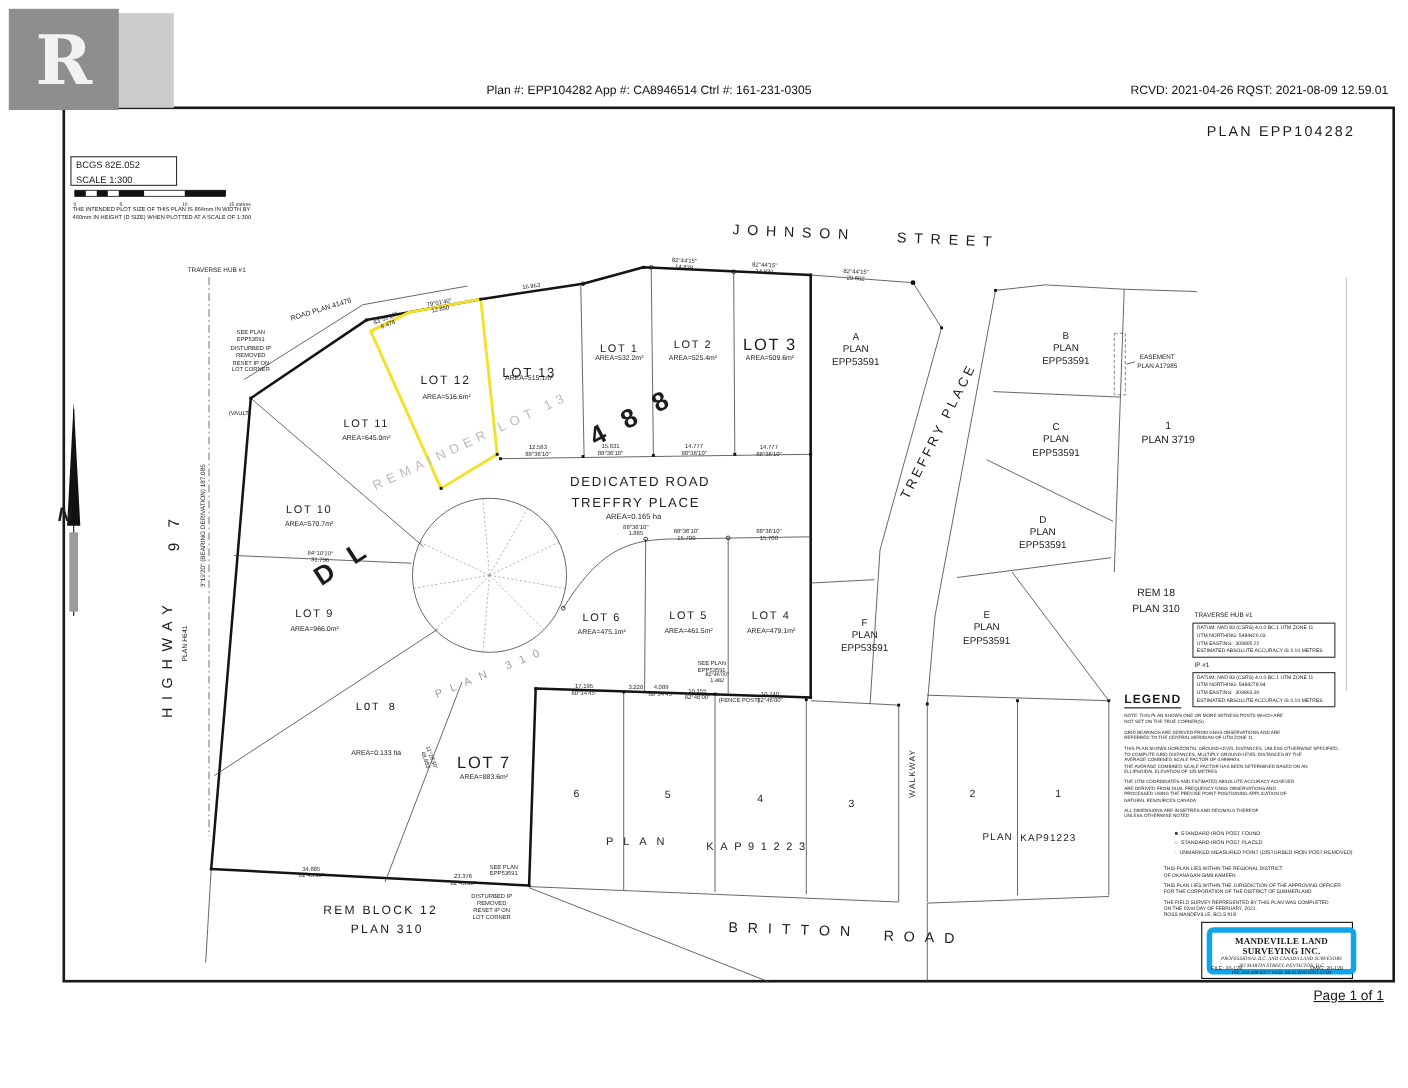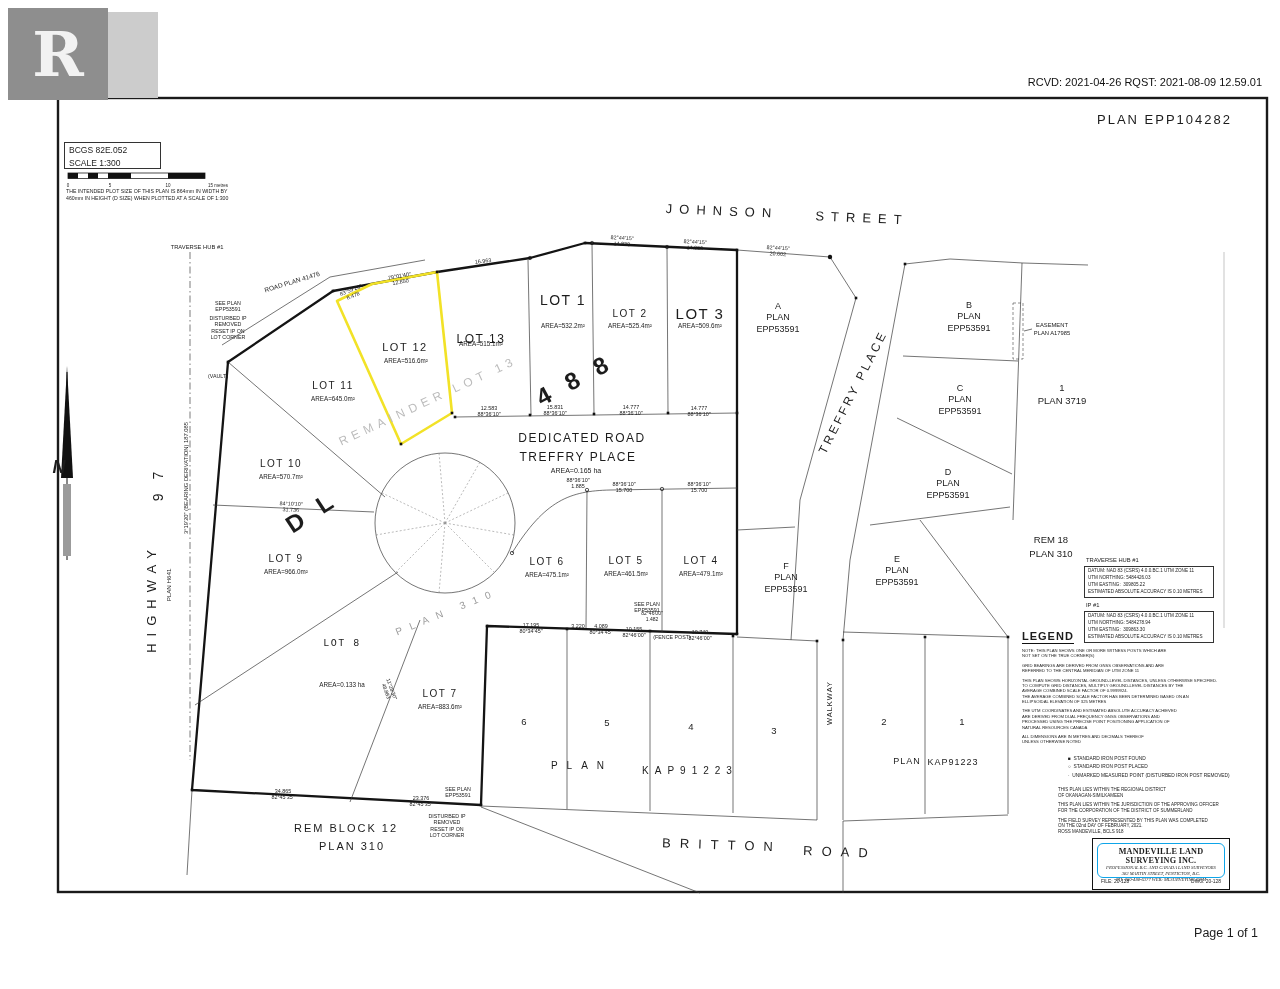--- a/index.html
+++ b/index.html
@@ -32,34 +32,35 @@
   #legend-head{left:1022px;top:630px;font-size:11px;font-weight:bold;letter-spacing:1px;
                border-bottom:1.2px solid #111;padding-bottom:1px;z-index:5;}
   #legend-notes{left:1022px;top:648px;width:214px;}
   #legend-notes .li{white-space:pre-line;font-size:4.2px;line-height:1.28;margin-bottom:4px;}
   #legend-symbols{left:1068px;top:755px;}
   #legend-symbols .li{white-space:pre;font-size:4.8px;line-height:1.75;}
   #legend-footnotes{left:1058px;top:787px;width:200px;}
   #legend-footnotes .li{white-space:pre-line;font-size:4.5px;line-height:1.25;margin-bottom:4px;}
   #surveyor-box{left:1092px;top:838px;width:136px;height:50px;border:1.5px solid #111;z-index:5;}
   #surveyor-inner{position:absolute;left:4px;top:4px;width:126px;height:33px;
-                  border:1px solid #0ea5e9;border-radius:6px;text-align:center;}
+                  border:5px solid #0ea5e9;border-radius:6px;text-align:center;}
   #surveyor-name{font-family:"Liberation Serif",serif;font-weight:bold;font-size:8.2px;
                  margin-top:3px;letter-spacing:.2px;}
   .surv-line{font-family:"Liberation Serif",serif;font-style:italic;font-size:4.6px;line-height:1.35;}
   #surveyor-files{position:absolute;left:8px;right:8px;top:40px;display:flex;
                   justify-content:space-between;font-size:4.9px;}
-  #page-footer{right:22px;top:926px;font-size:12.5px;z-index:5;}
+  #page-footer{right:22px;top:898px;font-size:12.5px;z-index:5;text-decoration:underline;}
 </style>
 </head>
 <body>
 
 <div id="page">
 
   <div class="abs hdr" style="left:14px;top:76px;">Status: Filed</div>
+  <div class="abs hdr" style="left:340px;top:76px;width:500px;text-align:center;">Plan #: EPP104282 App #: CA8946514   Ctrl #: 161-231-0305</div>
   <div class="abs hdr" style="right:18px;top:76px;">RCVD: 2021-04-26 RQST: 2021-08-09 12.59.01</div>
 
   <svg id="sheet-svg" width="1280" height="989">
     <rect x="58" y="98" width="1209" height="794" fill="#ffffff" stroke="#1a1a1a" stroke-width="2.4"></rect>
   </svg>
 
   <div class="abs" id="wm-logo-shadow"></div>
   <div class="abs" id="wm-logo">
     <span id="wm-r">R</span>
   </div>
@@ -205,33 +206,33 @@
       <div class="ml" style="left: 292px; top: 282px; font-size: 6.5px; --r: -17deg;">ROAD PLAN 41476</div>
       <div class="ml" style="left: 582px; top: 438px; font-size: 12px; letter-spacing: 1.5px; --r: 0deg;">DEDICATED  ROAD</div>
       <div class="ml" style="left: 578px; top: 457px; font-size: 12px; letter-spacing: 1.5px; --r: 0deg;">TREFFRY  PLACE</div>
       <div class="ml" style="left: 576px; top: 471px; font-size: 7px; --r: 0deg;">AREA=0.165  ha</div>
       <div class="ml" style="left: 333px; top: 386px; font-size: 10px; letter-spacing: 1.5px; --r: 0deg;">LOT 11</div>
       <div class="ml" style="left: 333px; top: 399px; font-size: 6.3px; --r: 0deg;">AREA=645.0m²</div>
       <div class="ml" style="left: 405px; top: 347px; font-size: 11px; letter-spacing: 1.5px; --r: 0deg;">LOT 12</div>
       <div class="ml" style="left: 406px; top: 361px; font-size: 6.3px; --r: 0deg;">AREA=516.6m²</div>
       <div class="ml" style="left: 481px; top: 339px; font-size: 12px; letter-spacing: 1.5px; --r: 0deg;">LOT 13</div>
       <div class="ml" style="left: 481px; top: 344px; font-size: 6.3px; --r: 0deg;">AREA=515.1m²</div>
-      <div class="ml" style="left: 563px; top: 300px; font-size: 14px; letter-spacing: 1.5px; --r: 0deg;">LOT 1</div>
+      <div class="ml" style="left: 563px; top: 318px; font-size: 10px; letter-spacing: 1.5px; --r: 0deg;">LOT 1</div>
       <div class="ml" style="left: 563px; top: 326px; font-size: 6.3px; --r: 0deg;">AREA=532.2m²</div>
       <div class="ml" style="left: 630px; top: 314px; font-size: 10px; letter-spacing: 1.5px; --r: 0deg;">LOT 2</div>
       <div class="ml" style="left: 630px; top: 326px; font-size: 6.3px; --r: 0deg;">AREA=525.4m²</div>
       <div class="ml" style="left: 700px; top: 314px; font-size: 15px; letter-spacing: 1.5px; --r: 0deg;">LOT 3</div>
       <div class="ml" style="left: 700px; top: 326px; font-size: 6.3px; --r: 0deg;">AREA=509.6m²</div>
       <div class="ml" style="left: 281px; top: 464px; font-size: 10px; letter-spacing: 1.5px; text-align: center; --r: 0deg;">LOT 10</div>
       <div class="ml" style="left: 281px; top: 477px; font-size: 6.3px; --r: 0deg;">AREA=570.7m²</div>
       <div class="ml" style="left: 286px; top: 559px; font-size: 10px; letter-spacing: 1.5px; --r: 0deg;">LOT 9</div>
       <div class="ml" style="left: 286px; top: 572px; font-size: 6.3px; --r: 0deg;">AREA=966.0m²</div>
       <div class="ml" style="left: 342px; top: 644px; font-size: 10px; letter-spacing: 1.5px; font-family: Liberation Mono, monospace; --r: 0deg;">LOT 8</div>
       <div class="ml" style="left: 342px; top: 685px; font-size: 6.3px; --r: 0deg;">AREA=0.133 ha</div>
-      <div class="ml" style="left: 440px; top: 694px; font-size: 10px; letter-spacing: 1.5px; --r: 0deg;">LOT 7</div>
+      <div class="ml" style="left: 440px; top: 694px; font-size: 15px; letter-spacing: 1.5px; --r: 0deg;">LOT 7</div>
       <div class="ml" style="left: 440px; top: 707px; font-size: 6.3px; --r: 0deg;">AREA=883.6m²</div>
       <div class="ml" style="left: 547px; top: 562px; font-size: 10px; letter-spacing: 1.5px; --r: 0deg;">LOT 6</div>
       <div class="ml" style="left: 547px; top: 575px; font-size: 6.3px; --r: 0deg;">AREA=475.1m²</div>
       <div class="ml" style="left: 626px; top: 561px; font-size: 10px; letter-spacing: 1.5px; --r: 0deg;">LOT 5</div>
       <div class="ml" style="left: 626px; top: 574px; font-size: 6.3px; --r: 0deg;">AREA=461.5m²</div>
       <div class="ml" style="left: 701px; top: 561px; font-size: 10px; letter-spacing: 1.5px; --r: 0deg;">LOT 4</div>
       <div class="ml" style="left: 701px; top: 574px; font-size: 6.3px; --r: 0deg;">AREA=479.1m²</div>
       <div class="ml" style="left: 778px; top: 318px; font-size: 9px; line-height: 1.25; --r: 0deg;">A
 PLAN
 EPP53591</div>

